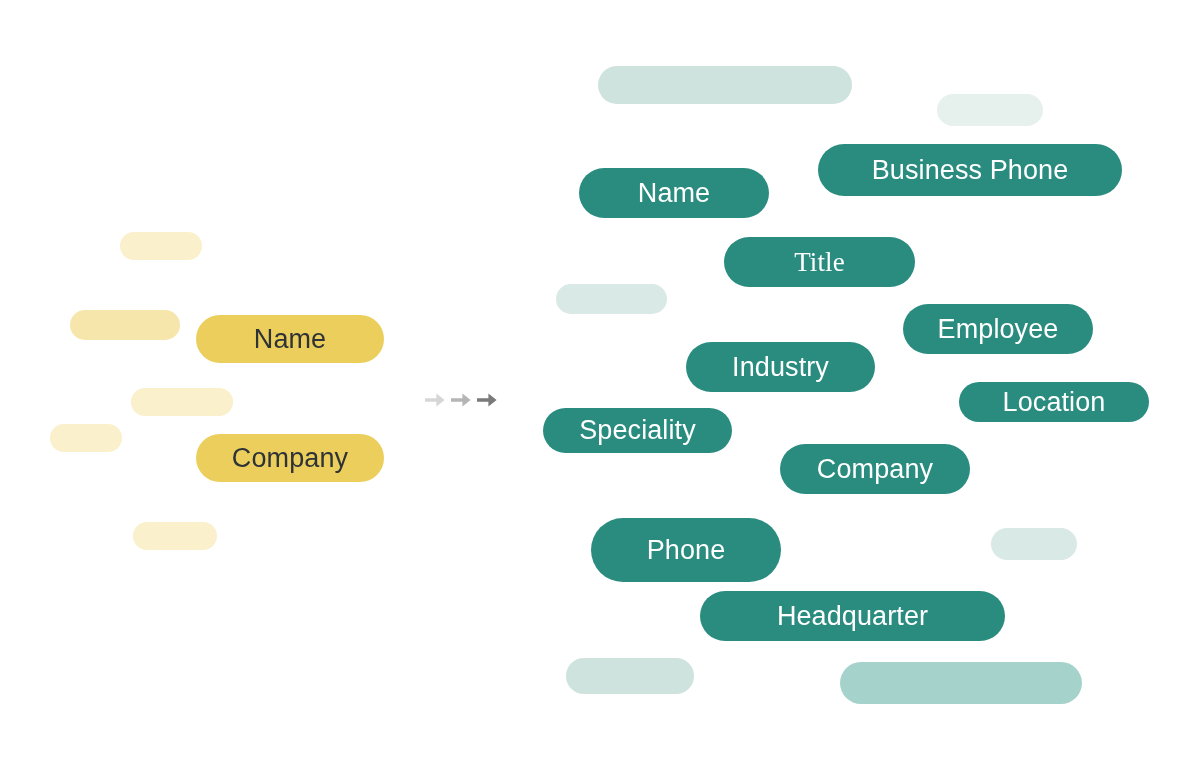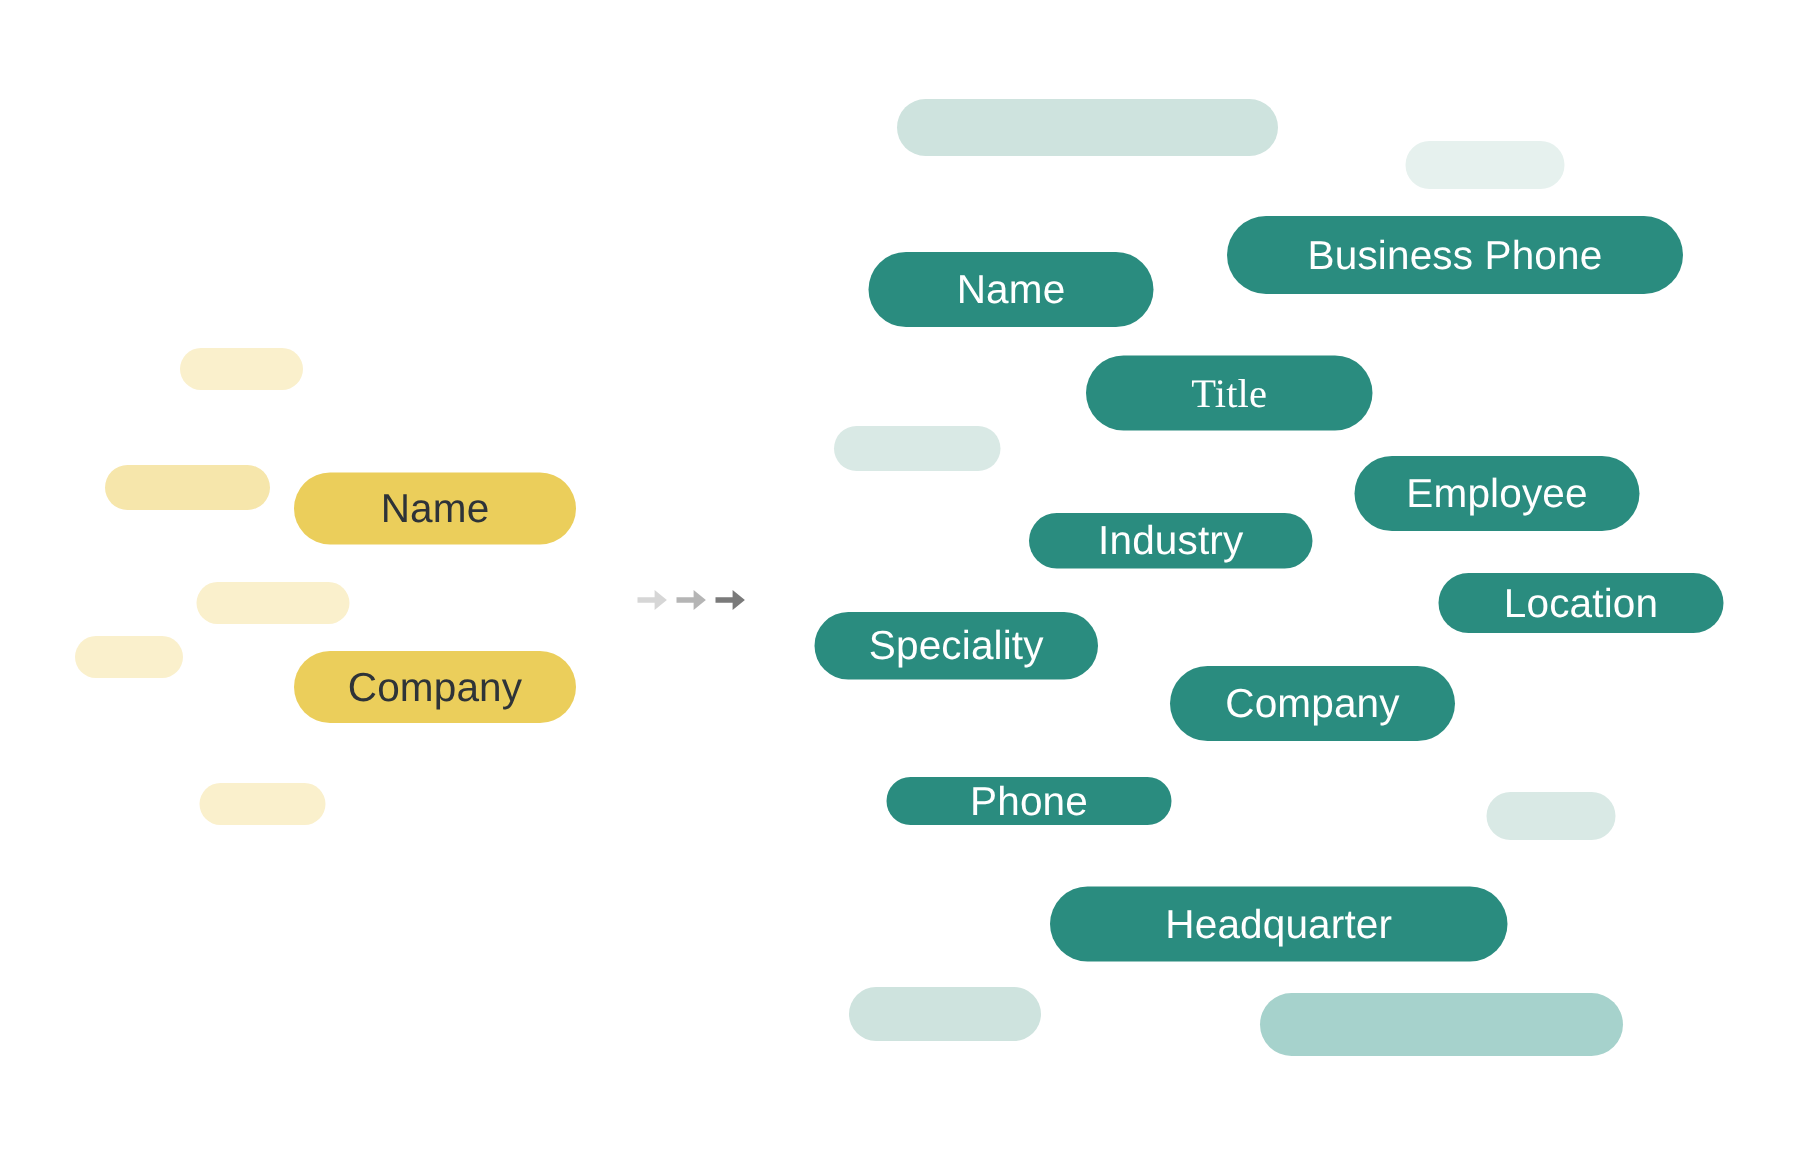--- a/index.html
+++ b/index.html
@@ -116,33 +116,33 @@
       </div>
       <div class="pill labelled out-pill" style="left: 579px; top: 168px; width: 190px; height: 50px;">
         <span>Name</span>
       </div>
       <div class="pill labelled out-pill" style="left: 724px; top: 237px; width: 191px; height: 50px; font-family: Liberation Serif, serif;">
         <span>Title</span>
       </div>
       <div class="pill labelled out-pill" style="left: 903px; top: 291px; width: 190px; height: 50px; margin-top: 13px;">
         <span>Employee</span>
       </div>
-      <div class="pill labelled out-pill" style="left: 686px; top: 342px; width: 189px; height: 37px;">
+      <div class="pill labelled out-pill" style="left: 686px; top: 342px; width: 189px; height: 50px;">
         <span>Industry</span>
       </div>
       <div class="pill labelled out-pill" style="left: 959px; top: 382px; width: 190px; height: 40px;">
         <span>Location</span>
       </div>
       <div class="pill labelled out-pill" style="left: 543px; top: 408px; width: 189px; height: 45px;">
         <span>Speciality</span>
       </div>
       <div class="pill labelled out-pill" style="left: 780px; top: 444px; width: 190px; height: 50px;">
         <span>Company</span>
       </div>
-      <div class="pill labelled out-pill" style="left: 591px; top: 518px; width: 190px; height: 32px;">
+      <div class="pill labelled out-pill" style="left: 591px; top: 518px; width: 190px; height: 64px;">
         <span>Phone</span>
       </div>
       <div class="pill labelled out-pill" style="left: 700px; top: 591px; width: 305px; height: 50px;">
         <span>Headquarter</span>
       </div>
     </div>
 
 </div>
 
 </body></html>

